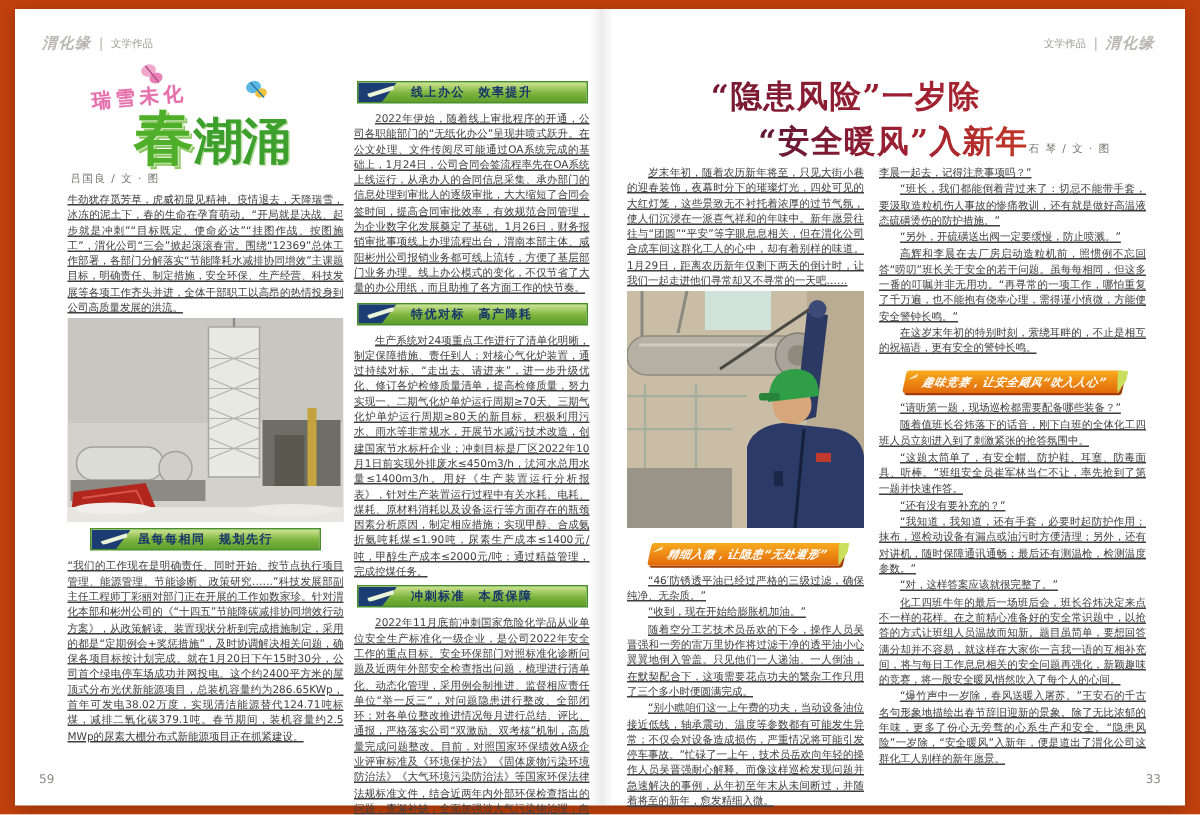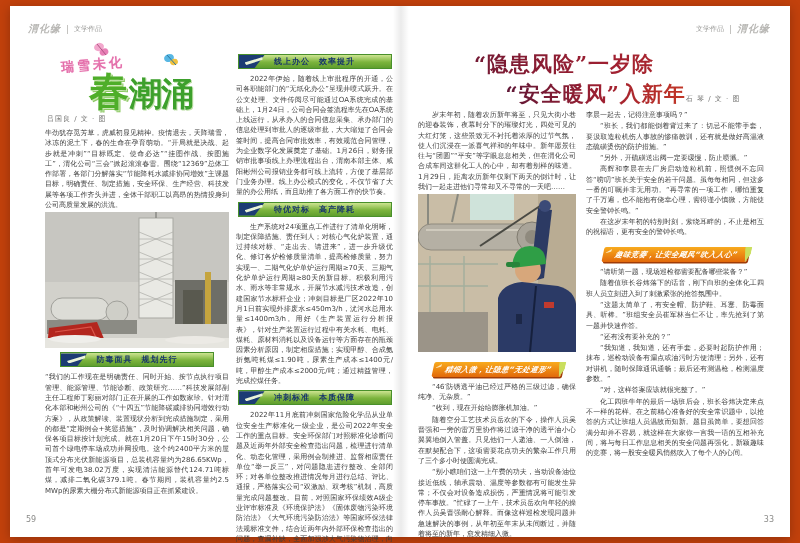--- a/index.html
+++ b/index.html
@@ -11,21 +11,21 @@
           background:linear-gradient(90deg,rgba(0,0,0,0),rgba(0,0,0,.08) 50%,rgba(0,0,0,0));}
   
   .pg-header{position:absolute;top:16px;display:flex;align-items:center;font-size:7px;color:#9a9a98;}
   .pg-header .logo{font-family:"DejaVu Serif",serif;font-style:italic;font-weight:bold;
                    font-size:10px;color:#b9b8b5;letter-spacing:1px;}
   .hdr-div{width:1px;height:9px;background:#c4c3c0;margin:0 6px;}
   .hdr-left{left:18px;}
   .hdr-right{right:20px;}
   
   .col{position:absolute;color:#3c3c3c;}
-  .body{font-size:7px;line-height:10.3px;text-align:justify;margin:0 0 1px 0;color:#3e3e3e;}
+  .body{font-size:7px;line-height:10.3px;text-align:justify;margin:0 0 1px 0;color:#3e3e3e;text-decoration:underline;}
   .indent{text-indent:2em;}
   
   .title-art{position:relative;height:74px;margin-bottom:4px;}
   .t-pre{position:absolute;left:16px;top:6px;color:#e470ab;font-weight:bold;font-size:13px;
          letter-spacing:3px;transform:rotate(-5deg);text-shadow:0 0 1px #f7c9e2;}
   .t-main{position:absolute;left:44px;top:14px;white-space:nowrap;}
   .t-chun{font-size:40px;font-weight:bold;color:#4fae2a;font-family:"DejaVu Serif",serif;
           text-shadow:1px 1px 0 #c9e6b4,2px 2px 0 #8cc963;}
   .t-rest{font-size:33px;font-weight:bold;color:#3da02c;font-family:"DejaVu Serif",serif;
           text-shadow:1px 1px 0 #bfe0a8;letter-spacing:-1px;}
@@ -133,21 +133,21 @@
         <polyline points="10,120 46,115 54,132" fill="none" stroke="#d9554a" stroke-width="1.2"></polyline>
 
         <rect y="126" width="184" height="10" fill="#e6e5df"></rect>
         <ellipse cx="30" cy="127" rx="26" ry="4" fill="#efeeea"></ellipse>
         <ellipse cx="150" cy="128" rx="30" ry="4" fill="#eceae5"></ellipse>
       </svg>
 
       <div class="gbanner">
         <span class="gb-block"></span>
         <span class="gb-swoosh"></span>
-        <span class="gb-label">防毒面具　规划先行</span>
+        <span class="gb-label">虽每每相同　规划先行</span>
       </div>
       <p class="body">“我们的工作现在是明确责任、同时开始、按节点执行项目管理、能源管理、节能诊断、政策研究……”科技发展部副主任工程师丁彩丽对部门正在开展的工作如数家珍。针对渭化本部和彬州公司的《“十四五”节能降碳减排协同增效行动方案》，从政策解读、装置现状分析到完成措施制定，采用的都是“定期例会+奖惩措施”，及时协调解决相关问题，确保各项目标按计划完成。就在1月20日下午15时30分，公司首个绿电停车场成功并网投电。这个约2400平方米的屋顶式分布光伏新能源项目，总装机容量约为286.65KWp，首年可发电38.02万度，实现清洁能源替代124.71吨标煤，减排二氧化碳379.1吨。春节期间，装机容量约2.5 MWp的尿素大棚分布式新能源项目正在抓紧建设。</p>
     </div>
 
     <div class="col" style="left:226px;top:44px;width:157px;">
       <div class="gbanner">
         <span class="gb-block"></span>
         <span class="gb-swoosh"></span>
         <span class="gb-label">线上办公　效率提升</span>
       </div>
@@ -243,19 +243,20 @@
         <span class="obanner">趣味竞赛，让安全飓风“吹入人心”</span>
       </div>
 
       <p class="body indent">“请听第一题，现场巡检都需要配备哪些装备？”</p>
       <p class="body indent">随着值班长谷炜落下的话音，刚下白班的全体化工四班人员立刻进入到了刺激紧张的抢答氛围中。</p>
       <p class="body indent">“这题太简单了，有安全帽、防护鞋、耳塞、防毒面具、听棒。”班组安全员崔军林当仁不让，率先抢到了第一题并快速作答。</p>
       <p class="body indent">“还有没有要补充的？”</p>
       <p class="body indent">“我知道，我知道，还有手套，必要时起防护作用；抹布，巡检动设备有漏点或油污时方便清理；另外，还有对讲机，随时保障通讯通畅；最后还有测温枪，检测温度参数。”</p>
       <p class="body indent">“对，这样答案应该就很完整了。”</p>
       <p class="body indent">化工四班牛年的最后一场班后会，班长谷炜决定来点不一样的花样。在之前精心准备好的安全常识题中，以抢答的方式让班组人员温故而知新。题目虽简单，要想回答满分却并不容易，就这样在大家你一言我一语的互相补充间，将与每日工作息息相关的安全问题再强化，新颖趣味的竞赛，将一股安全暖风悄然吹入了每个人的心间。</p>
+      <p class="body indent">“爆竹声中一岁除，春风送暖入屠苏。”王安石的千古名句形象地描绘出春节辞旧迎新的景象。除了无比浓郁的年味，更多了份心无旁骛的心系生产和安全。“隐患风险”一岁除，“安全暖风”入新年，便是道出了渭化公司这群化工人别样的新年愿景。</p>
     </div>
 
     <div class="pagenum pn-right">33</div>
 
     <div class="gutter"></div>
   </div>
 </div>
 
 </body></html>

